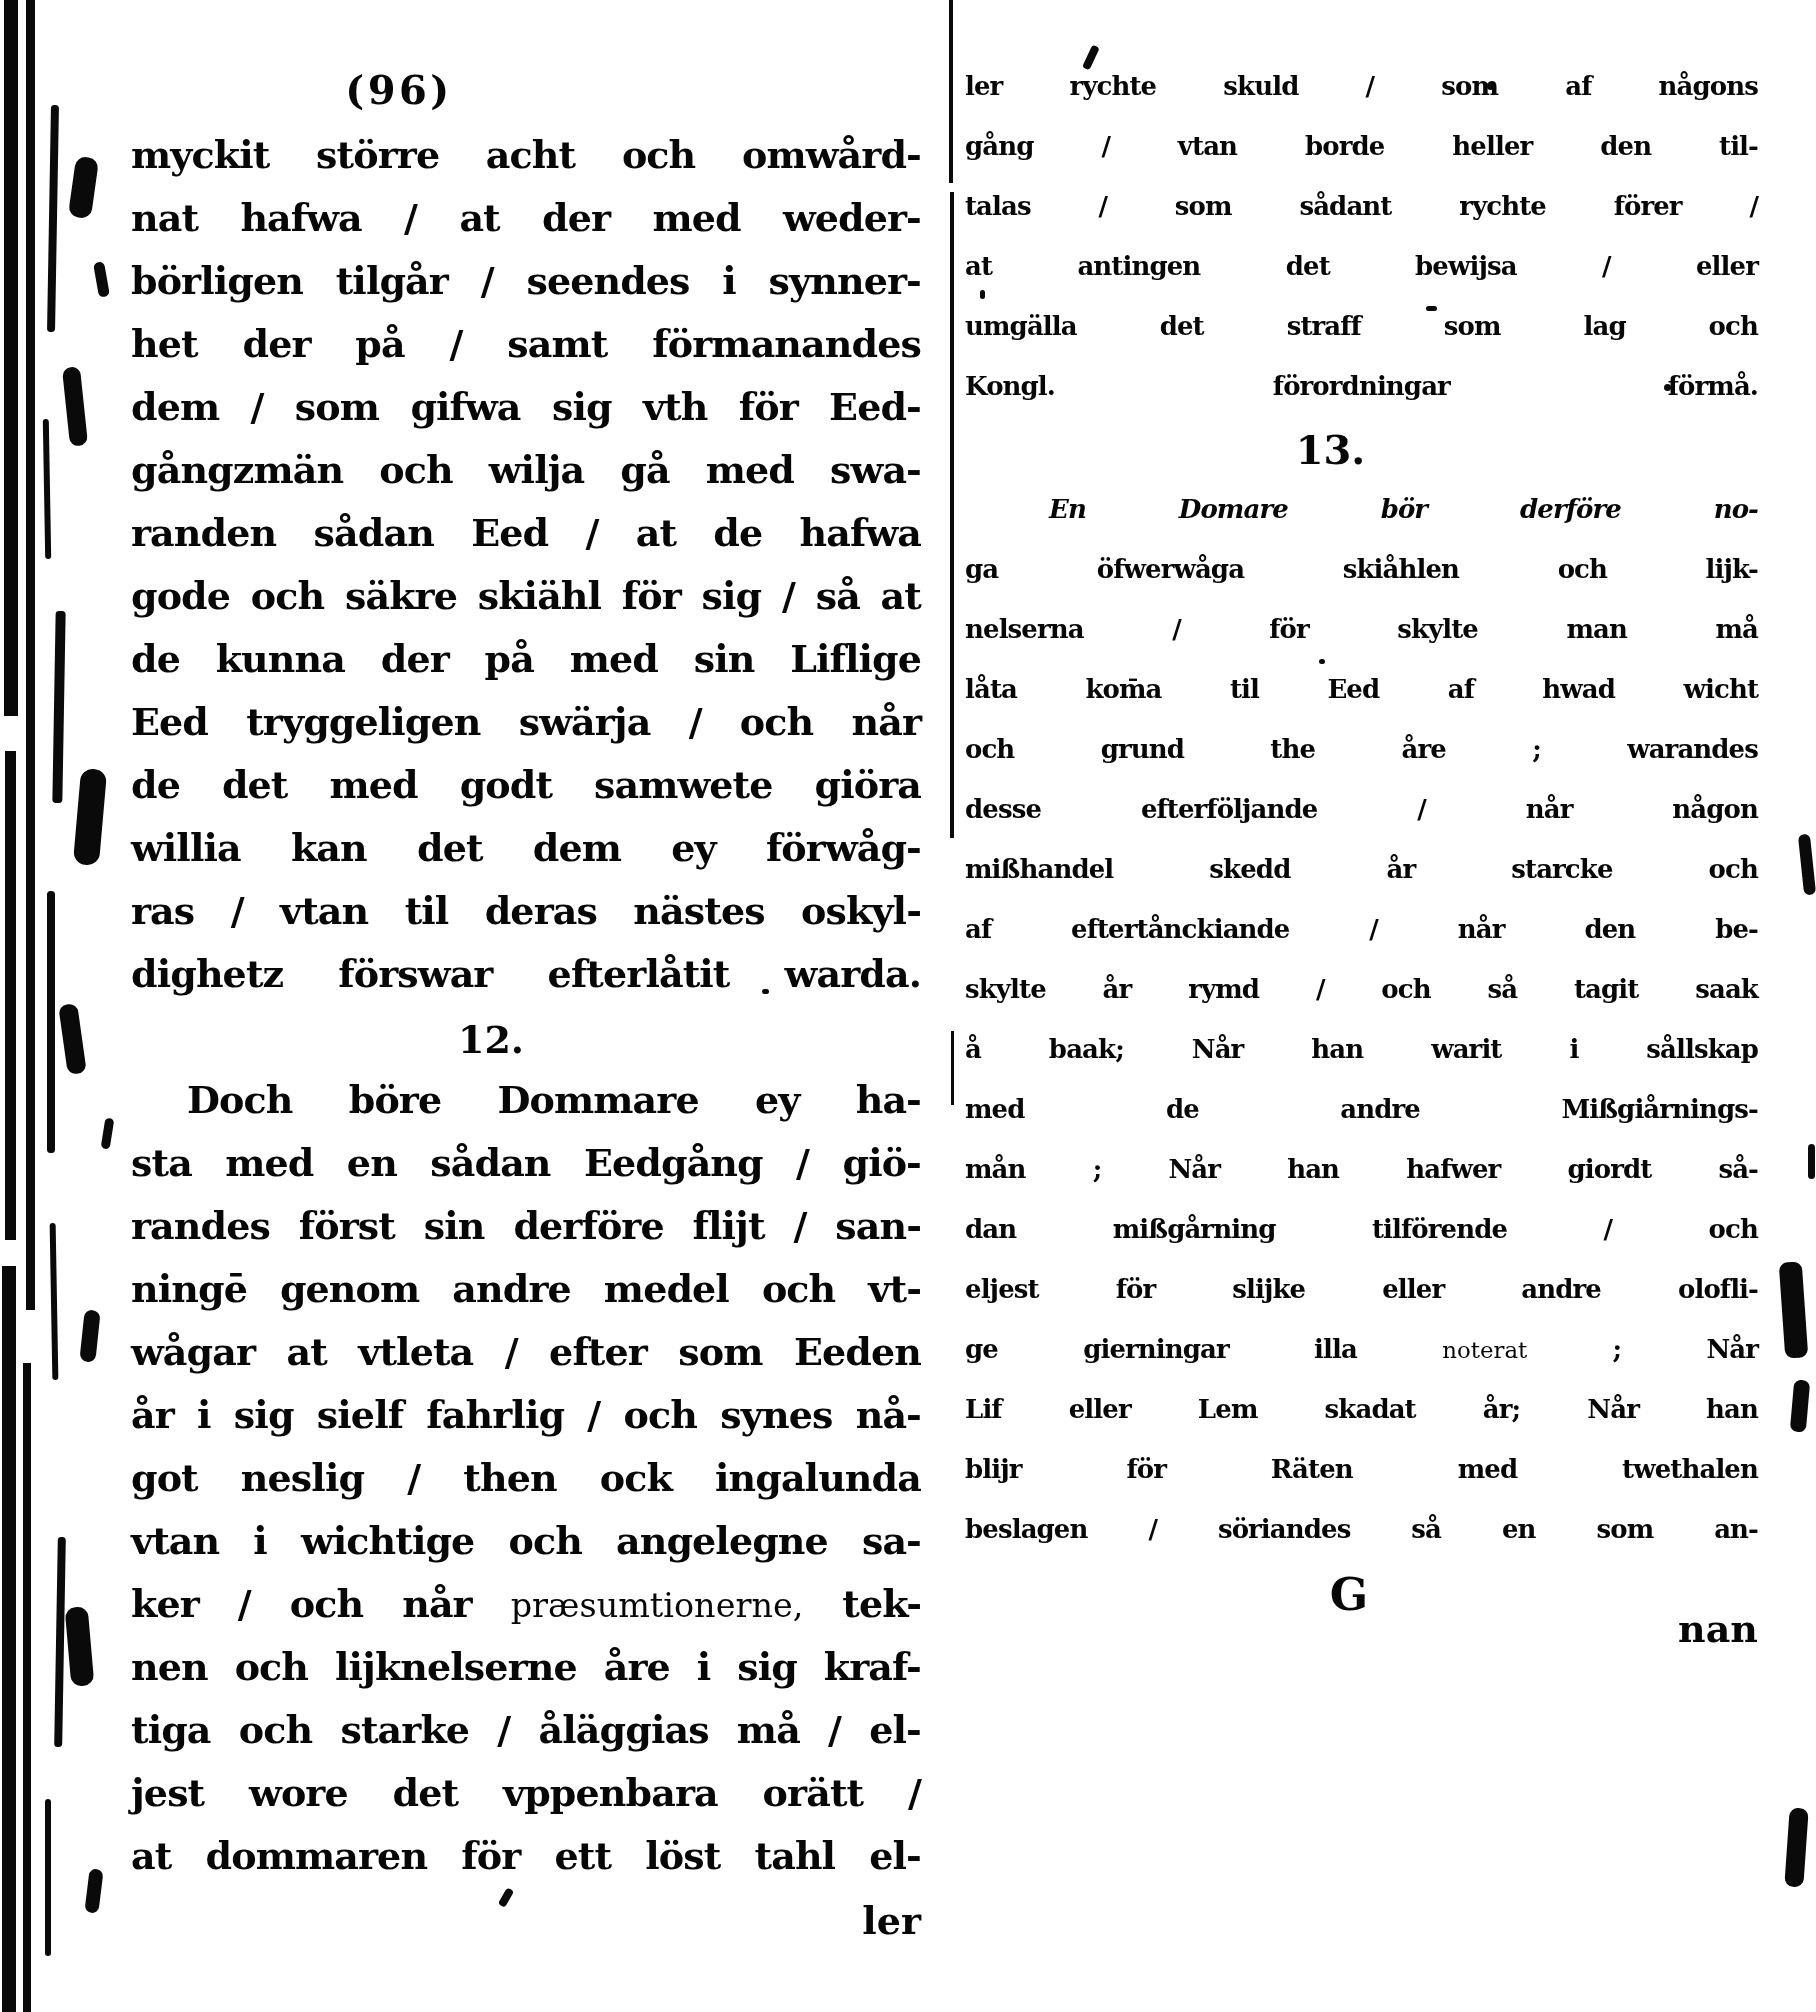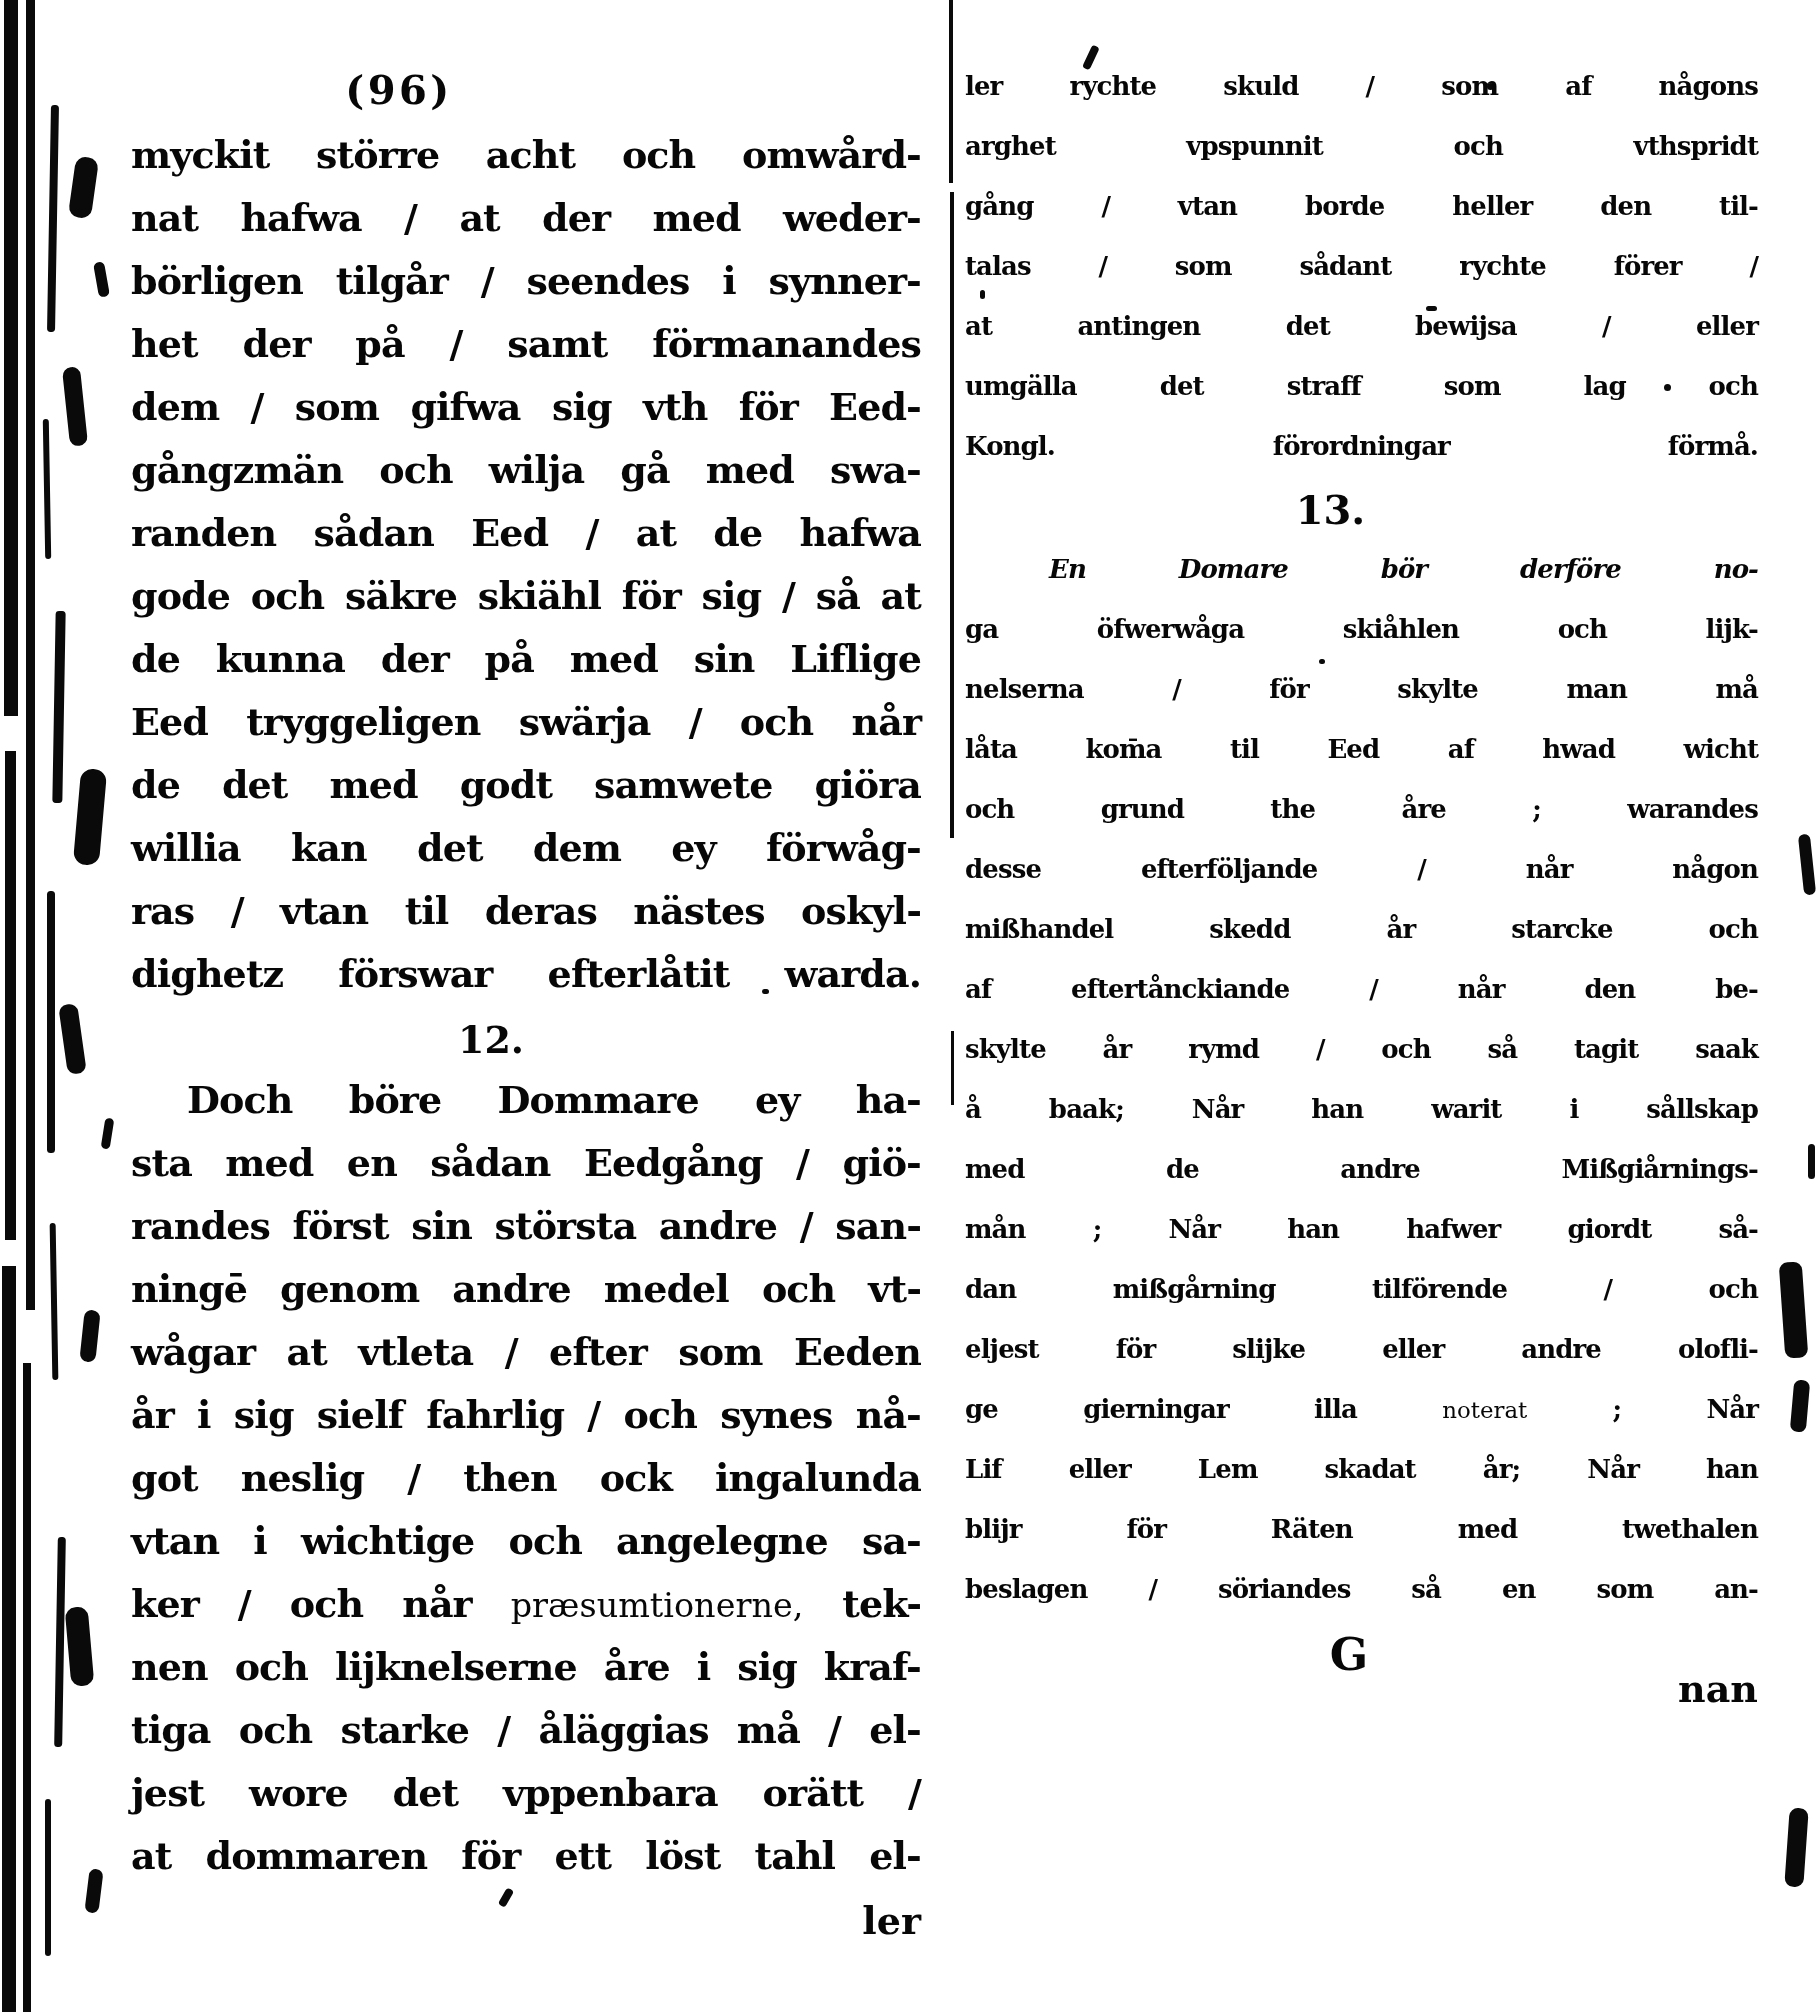--- a/index.html
+++ b/index.html
@@ -124,21 +124,21 @@
       <div class="line">willia kan det dem ey förwåg-</div>
       <div class="line">ras / vtan til deras nästes oskyl-</div>
       <div class="line">dighetz förswar efterlåtit warda.</div>
     </div>
 
   <div class="heading">12.</div>
 
   <div class="para2">
       <div class="line">Doch böre Dommare ey ha-</div>
       <div class="line">sta med en sådan Eedgång / giö-</div>
-      <div class="line">randes först sin största andre / san-</div>
+      <div class="line">randes först sin derföre flijt / san-</div>
       <div class="line">ningē genom andre medel och vt-</div>
       <div class="line">wågar at vtleta / efter som Eeden</div>
       <div class="line">år i sig sielf fahrlig / och synes nå-</div>
       <div class="line">got neslig / then ock ingalunda</div>
       <div class="line">vtan i wichtige och angelegne sa-</div>
       <div class="line">ker / och når <span class="roman">præsumtionerne,</span> tek-</div>
       <div class="line">nen och lijknelserne åre i sig kraf-</div>
       <div class="line">tiga och starke / åläggias må / el-</div>
       <div class="line">jest wore det vppenbara orätt /</div>
       <div class="line">at dommaren för ett löst tahl el-</div>
@@ -146,21 +146,20 @@
 
   <div class="catchword-row">
     <span class="catchword">ler</span>
   </div>
 </section>
 
 <section class="page page-right">
 
   <div class="para1">
       <div class="line">ler rychte skuld / som af någons</div>
-      <div class="line">arghet vpspunnit och vthspridt</div>
       <div class="line">gång / vtan borde heller den til-</div>
       <div class="line">talas / som sådant rychte förer /</div>
       <div class="line">at antingen det bewijsa / eller</div>
       <div class="line">umgälla det straff som lag och</div>
       <div class="line">Kongl. förordningar förmå.</div>
     </div>
 
   <div class="heading">13.</div>
 
   <div class="para2">

